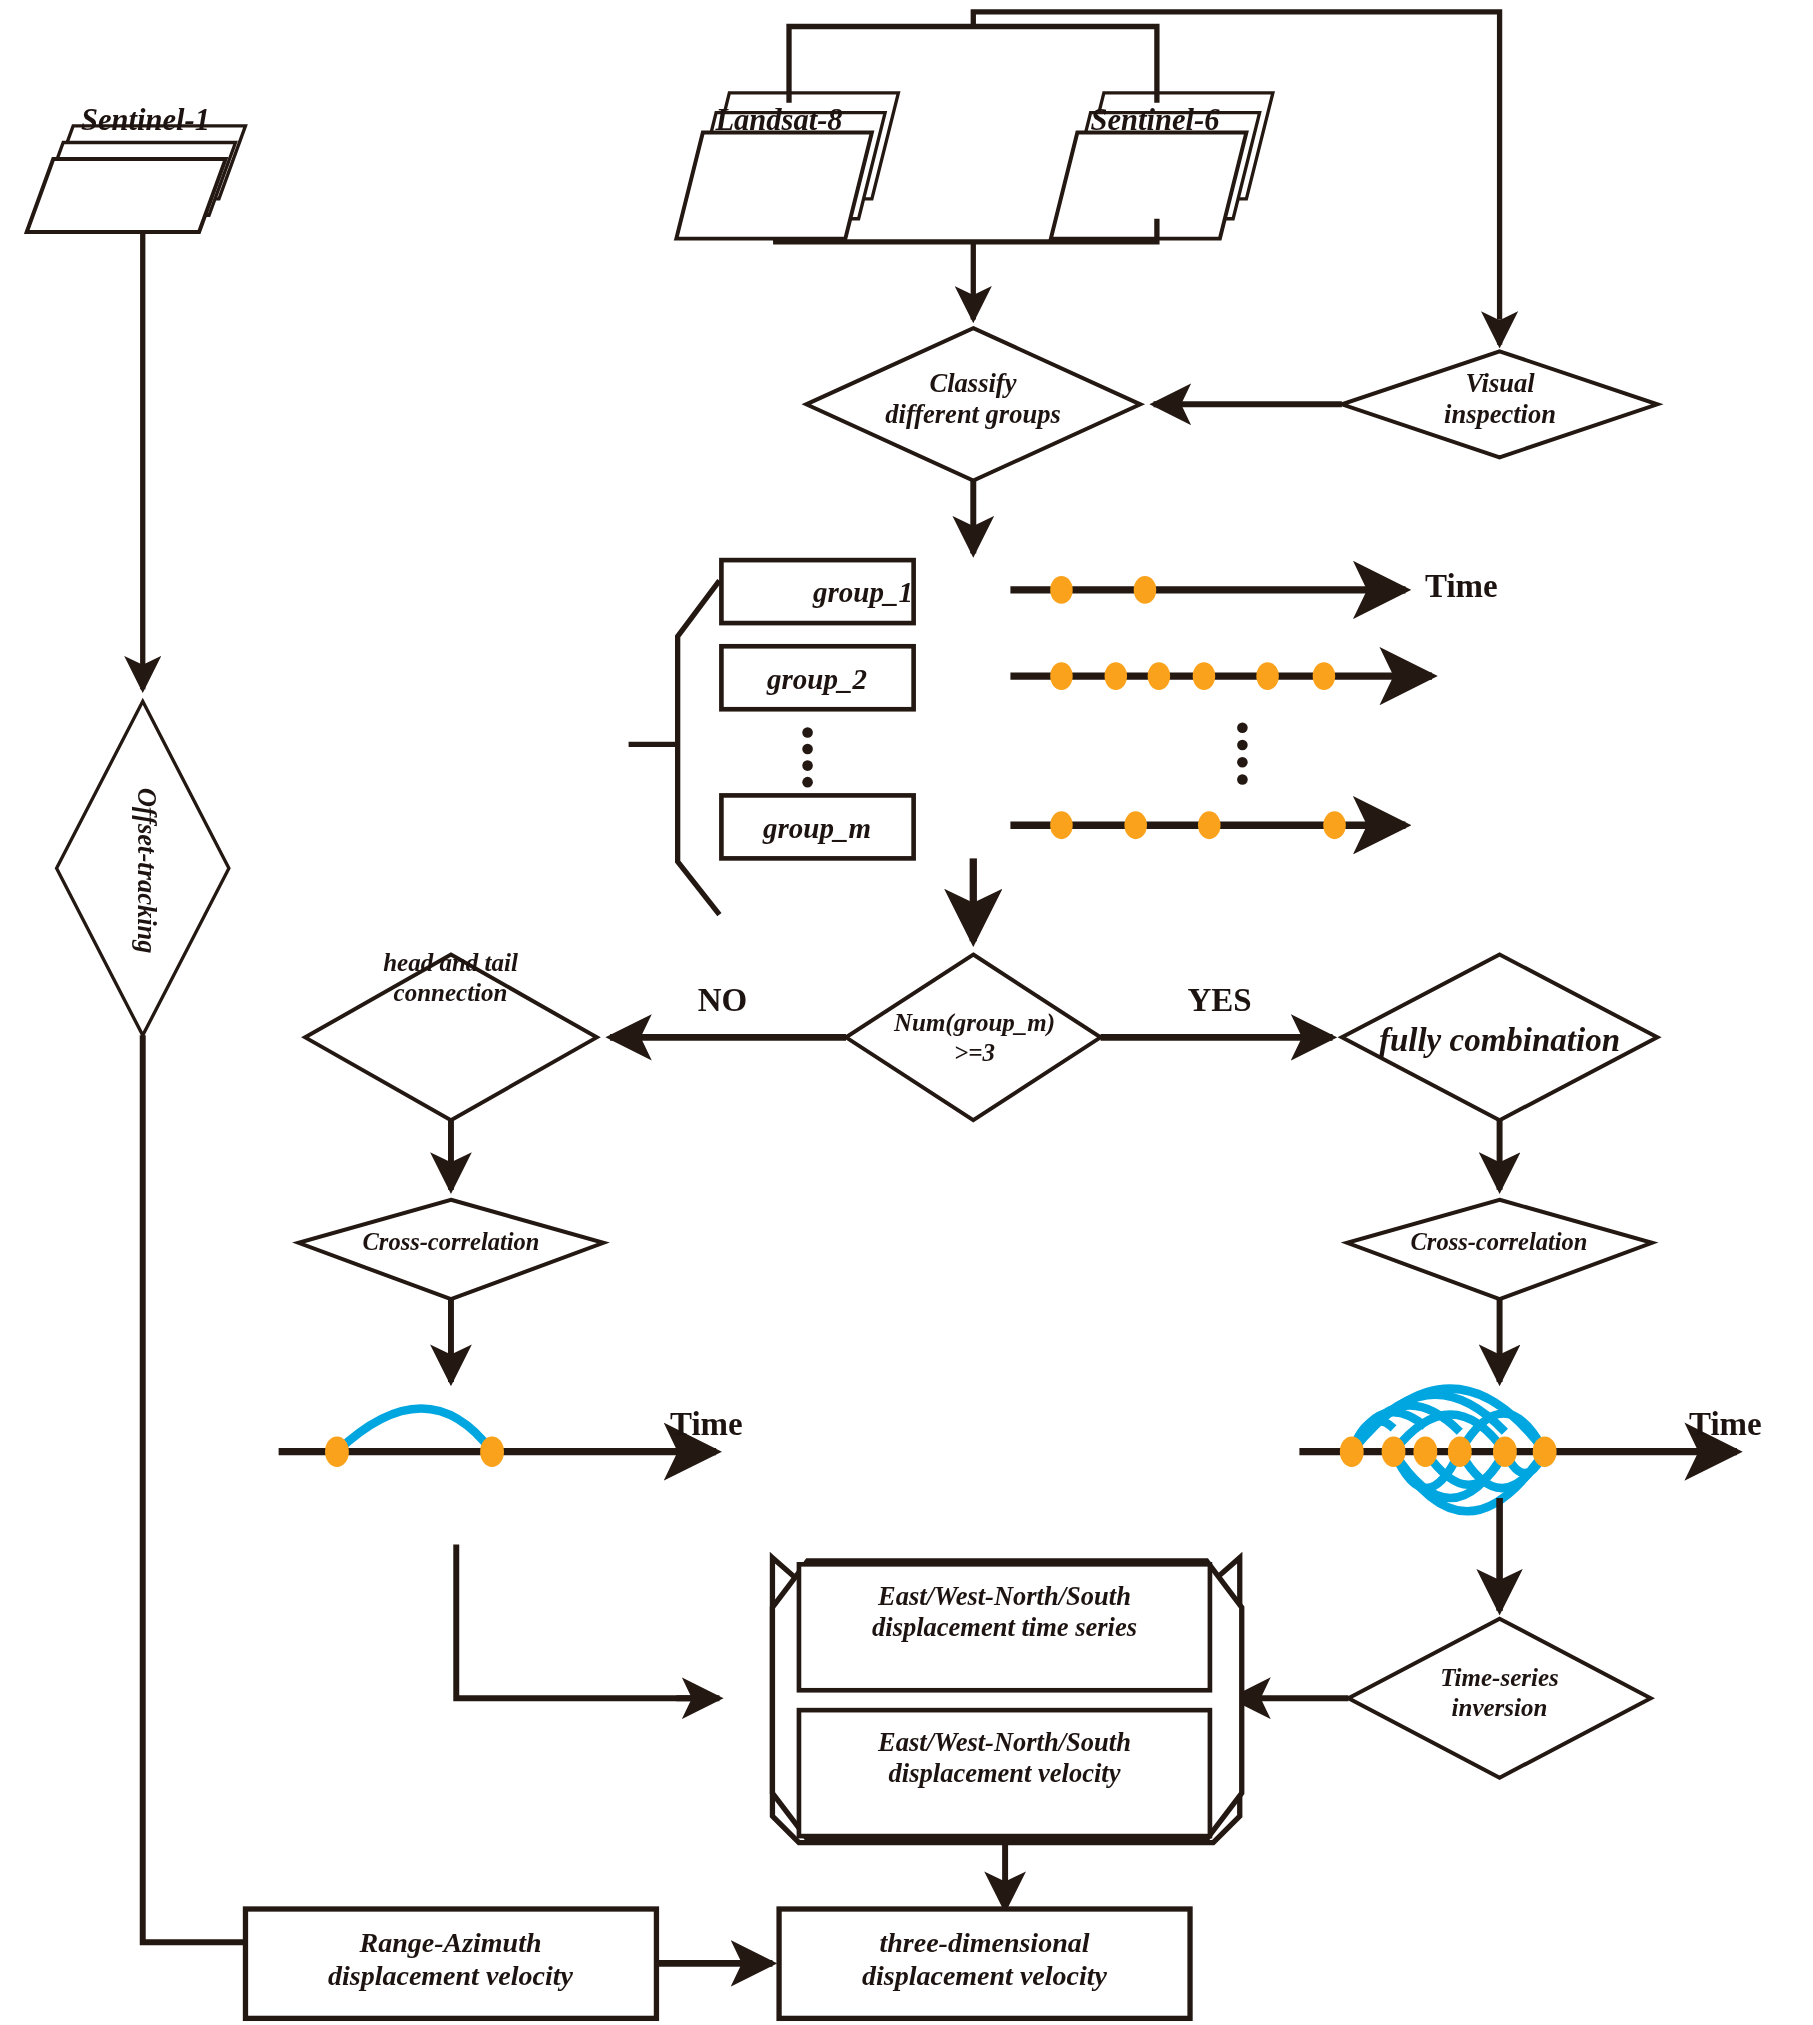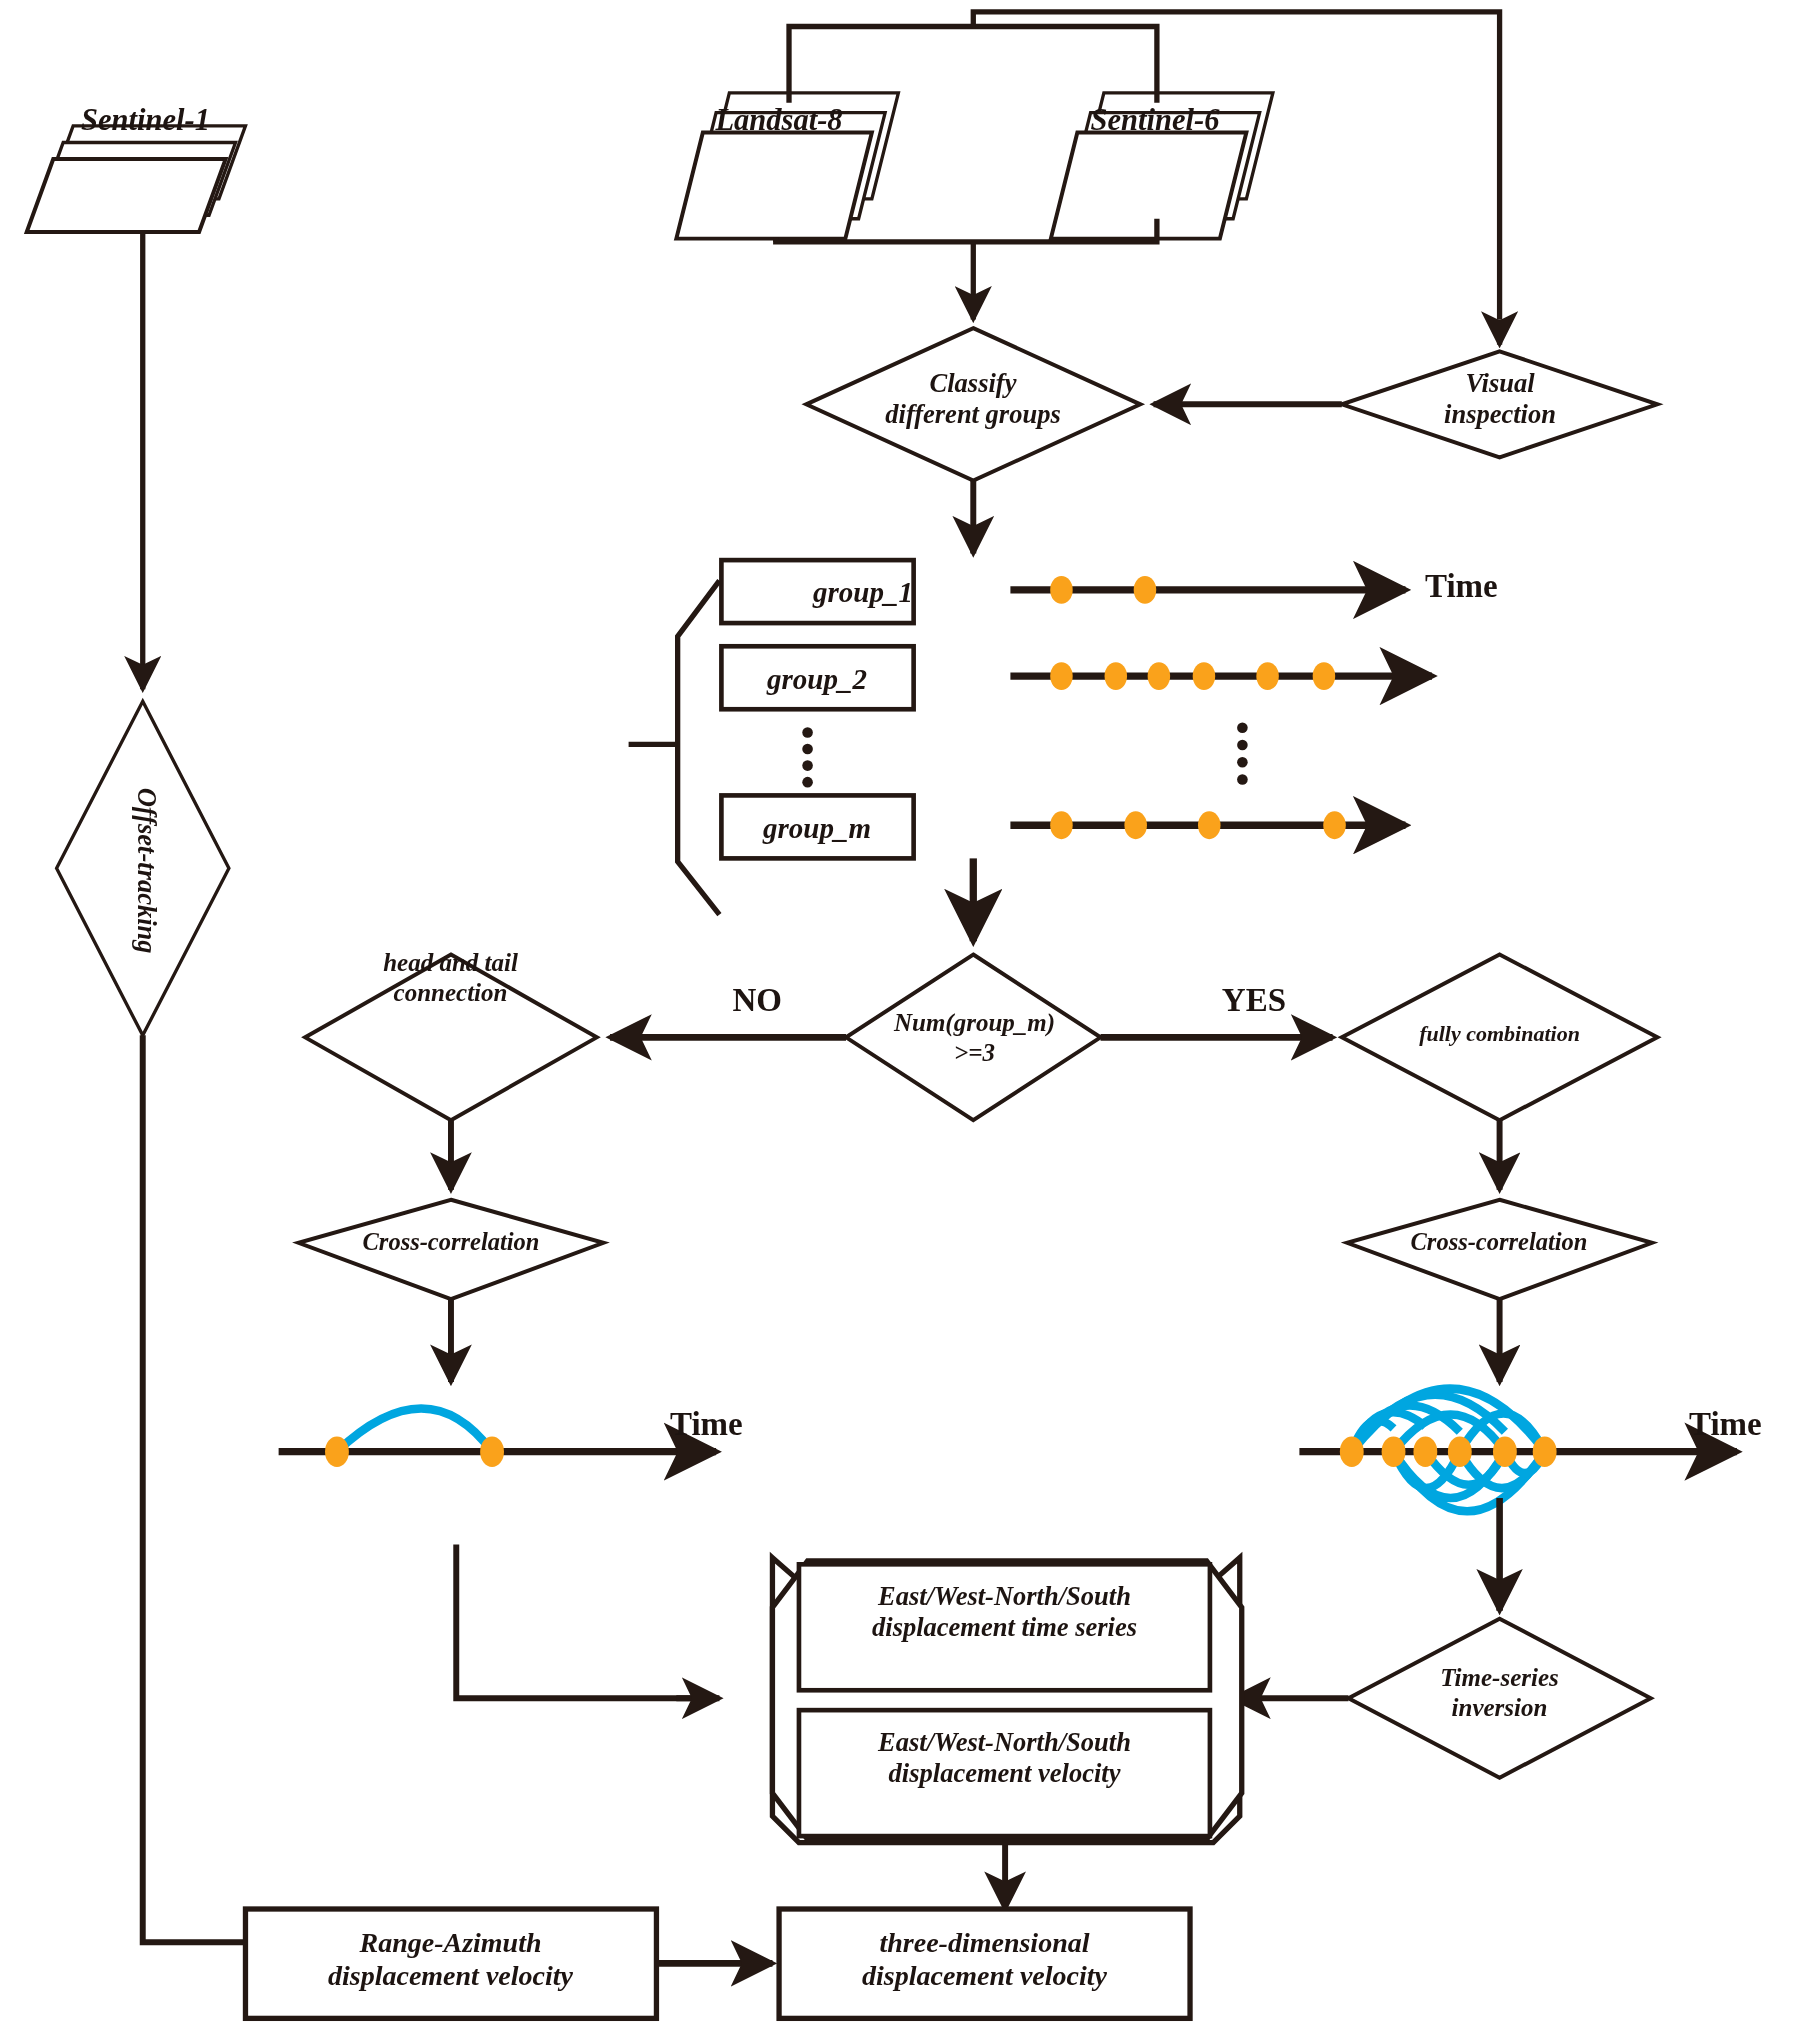--- a/index.html
+++ b/index.html
@@ -1,21 +1,21 @@
 <!DOCTYPE html>
 <html style="font-size:10.6px"><head>
 <meta charset="utf-8">
 <title>Workflow Diagram</title>
 <style>
   html,body{margin:0;padding:0;background:#ffffff;}
   body{width:1814px;height:2025px;position:relative;font-family:"Liberation Serif",serif;overflow:hidden;}
   #canvas{position:absolute;left:0;top:0;width:1662px;height:2025px;}
   .lbl{position:absolute;font-style:italic;font-weight:bold;color:#1d1411;
        text-align:center;line-height:1.18;pointer-events:none;}
-  .txt-time{font-family:"Liberation Serif",serif;font-weight:bold;font-style:normal;text-align:right;}
+  .txt-time{font-family:"Liberation Serif",serif;font-weight:bold;font-style:normal;}
   svg{display:block;}
 </style>
 </head>
 <body>
 
 <div id="canvas">
   <svg width="1814" height="2025" viewBox="0 0 2736 3055" xmlns="http://www.w3.org/2000/svg">
     <defs>
       <marker id="arw" viewBox="0 0 10 10" refX="9" refY="5" markerWidth="7" markerHeight="7" orient="auto-start-reverse">
         <path d="M0,0 L10,5 L0,10 L2.4,5 z" fill="#241813"></path>
@@ -253,21 +253,21 @@
   <div class="lbl" style="left:855px;top:1008px;width:239px;font-size:25px;">
     <span>Num(group_m)</span><br>
     <span>&gt;=3</span>
   </div>
 
   <div class="lbl" style="left:331px;top:948px;width:239px;font-size:25px;">
     <span>head and tail</span><br>
     <span>connection</span>
   </div>
 
-  <div class="lbl" style="left:1362px;top:1021px;width:275px;font-size:22px;">fully combination</div>
+  <div class="lbl" style="left:1362px;top:1021px;width:275px;font-size:33px;">fully combination</div>
 
   <div class="lbl txt-time" style="left:663px;top:981px;width:119px;font-size:33px;font-style:normal;">NO</div>
   <div class="lbl txt-time" style="left:1153px;top:981px;width:133px;font-size:33px;font-style:normal;">YES</div>
 
   <div class="lbl" style="left:312px;top:1228px;width:278px;font-size:24.5px;">Cross-correlation</div>
   <div class="lbl" style="left:1360px;top:1228px;width:278px;font-size:24.5px;">Cross-correlation</div>
 
   <div class="lbl txt-time" style="left:670px;top:1405px;width:146px;font-size:33px;font-style:normal;text-align:left;">Time</div>
   <div class="lbl txt-time" style="left:1689px;top:1405px;width:146px;font-size:33px;font-style:normal;text-align:left;">Time</div>
 

